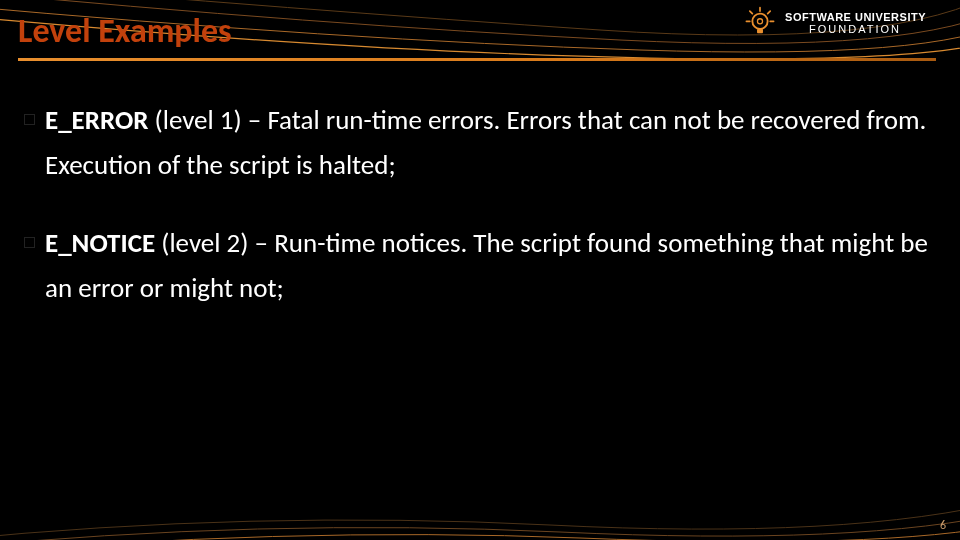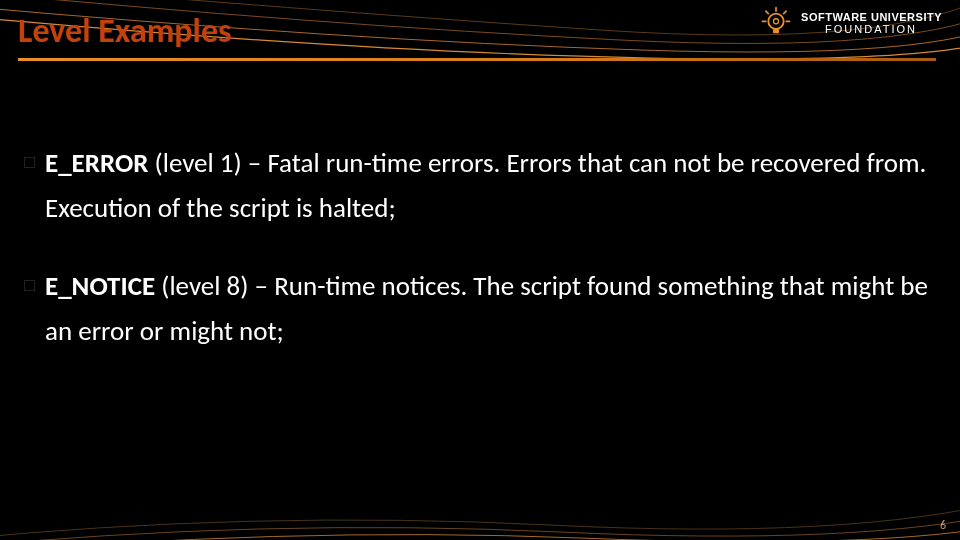--- a/index.html
+++ b/index.html
@@ -35,40 +35,39 @@
     position: absolute;
     top: 58px;
     left: 18px;
     width: 918px;
     height: 3px;
     background: linear-gradient(90deg, #e98f2e 0%, #d87a1a 60%, #a85a10 100%);
   }
   .logo {
     position: absolute;
     top: 6px;
-    right: 18px;
+    right: 34px;
     display: flex;
     align-items: center;
     gap: 8px;
   }
   .logo-icon svg { display: block; }
   .logo-text {
     display: flex;
     flex-direction: column;
     line-height: 1.0;
     font-family: Arial, sans-serif;
   }
   .logo-line1 { font-size: 11px; font-weight: 700; letter-spacing: 0.5px; color: #fff; }
   .logo-line2 { font-size: 11px; font-weight: 400; letter-spacing: 2px; color: #fff; margin-top: 1px; padding-left: 24px; }
   .content {
     position: absolute;
     top: 98px;
     left: 24px;
     right: 24px;
-    margin-top: 43px;
   }
   .bullet-item {
     display: flex;
     align-items: flex-start;
     margin-bottom: 34px;
     font-size: 27px;
     line-height: 1.65;
     color: #fff;
   }
   .bullet-marker {
@@ -139,21 +138,21 @@
         <span>–</span>
         <span>Fatal run-time errors. Errors that can not be recovered from. Execution of the script is halted;</span>
       </div>
     </div>
 
 
     <div class="bullet-item">
       <div class="bullet-marker"></div>
       <div class="bullet-text">
         <span class="bold">E_NOTICE</span>
-        <span>(level 8)</span>
+        <span>(level 2)</span>
         <span>–</span>
         <span>Run-time notices. The script found something that might be an error or might not;</span>
       </div>
     </div>
 
   </div>
 
   <div class="page-number">6</div>
 
 </div>

